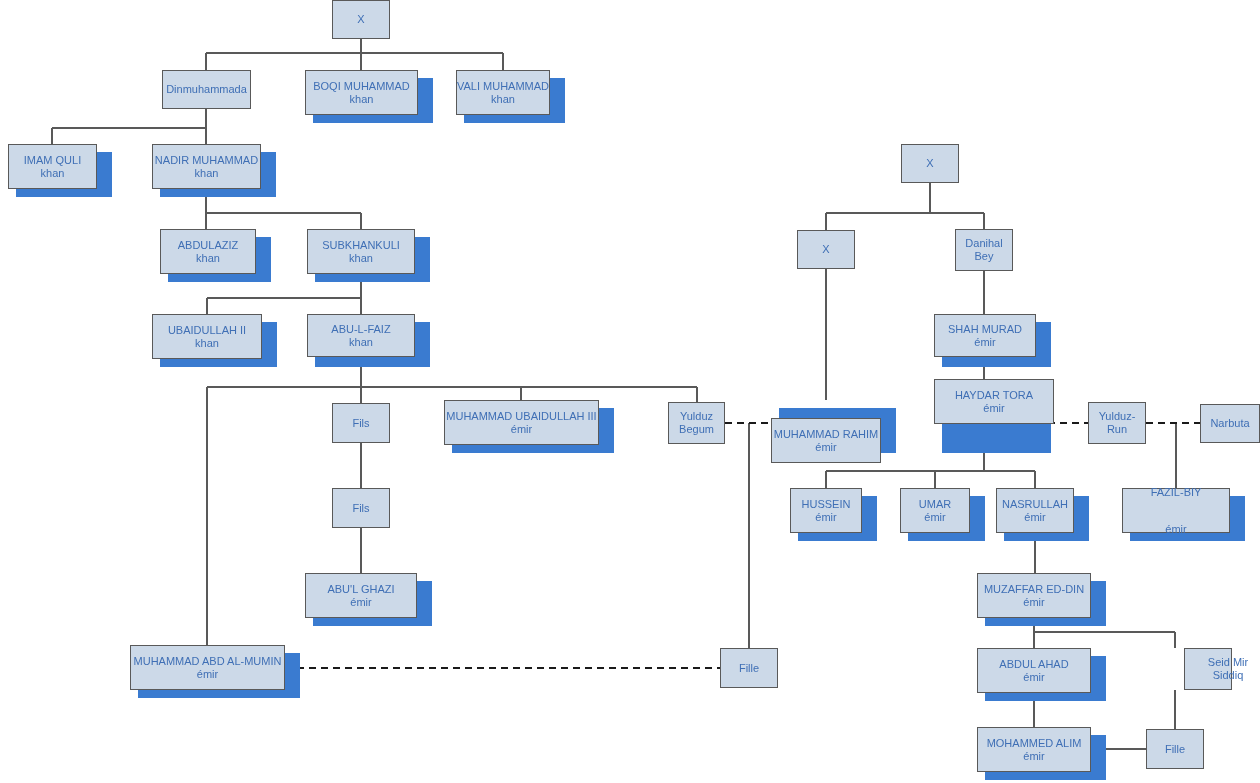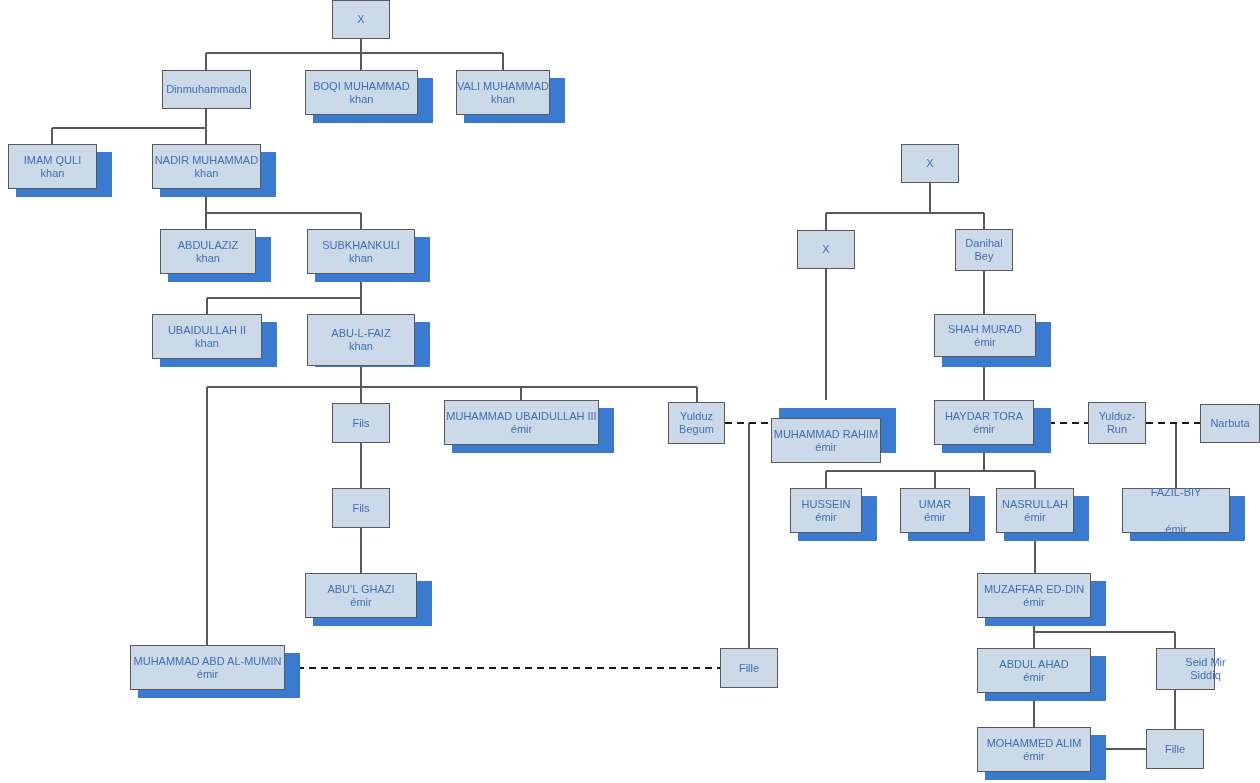--- a/index.html
+++ b/index.html
@@ -116,21 +116,21 @@
     <span class="l2">khan</span>
   </div>
   <div class="node" style="left:307px;top:229px;width:108px;height:45px;">
     <span class="l1">SUBKHANKULI</span>
     <span class="l2">khan</span>
   </div>
   <div class="node" style="left:152px;top:314px;width:110px;height:45px;">
     <span class="l1">UBAIDULLAH II</span>
     <span class="l2">khan</span>
   </div>
-  <div class="node" style="left:307px;top:314px;width:108px;height:52px;">
+  <div class="node" style="left:307px;top:314px;width:108px;height:43px;">
     <span class="l1">ABU-L-FAIZ</span>
     <span class="l2">khan</span>
   </div>
   <div class="node" style="left:332px;top:403px;width:58px;height:40px;">
     <span class="l1">Fils</span>
   </div>
   <div class="node" style="left:444px;top:400px;width:155px;height:45px;">
     <span class="l1">MUHAMMAD UBAIDULLAH III</span>
     <span class="l2">émir</span>
   </div>
@@ -164,21 +164,21 @@
     <span class="l2">Bey</span>
   </div>
   <div class="node" style="left:934px;top:314px;width:102px;height:43px;">
     <span class="l1">SHAH MURAD</span>
     <span class="l2">émir</span>
   </div>
   <div class="node" style="left:771px;top:418px;width:110px;height:45px;">
     <span class="l1">MUHAMMAD RAHIM</span>
     <span class="l2">émir</span>
   </div>
-  <div class="node" style="left:934px;top:400px;width:100px;height:45px;">
+  <div class="node" style="left:934px;top:379px;width:120px;height:45px;">
     <span class="l1">HAYDAR TORA</span>
     <span class="l2">émir</span>
   </div>
   <div class="node" style="left:1088px;top:402px;width:58px;height:42px;">
     <span class="l1">Yulduz-</span>
     <span class="l2">Run</span>
   </div>
   <div class="node" style="left:1200px;top:404px;width:60px;height:39px;">
     <span class="l1">Narbuta</span>
   </div>
@@ -199,21 +199,21 @@
     <span class="l2">émir</span>
   </div>
   <div class="node" style="left:977px;top:573px;width:114px;height:45px;">
     <span class="l1">MUZAFFAR ED-DIN</span>
     <span class="l2">émir</span>
   </div>
   <div class="node" style="left:977px;top:648px;width:114px;height:45px;">
     <span class="l1">ABDUL AHAD</span>
     <span class="l2">émir</span>
   </div>
-  <div class="node" style="left:1156px;top:648px;width:59px;height:42px;padding-left:40px;">
+  <div class="node" style="left:1184px;top:648px;width:48px;height:42px;padding-left:40px;">
     <span class="l1">Seid Mir</span>
     <span class="l2">Siddiq</span>
   </div>
   <div class="node" style="left:977px;top:727px;width:114px;height:45px;">
     <span class="l1">MOHAMMED ALIM</span>
     <span class="l2">émir</span>
   </div>
   <div class="node" style="left:1146px;top:729px;width:58px;height:40px;">
     <span class="l1">Fille</span>
   </div>

